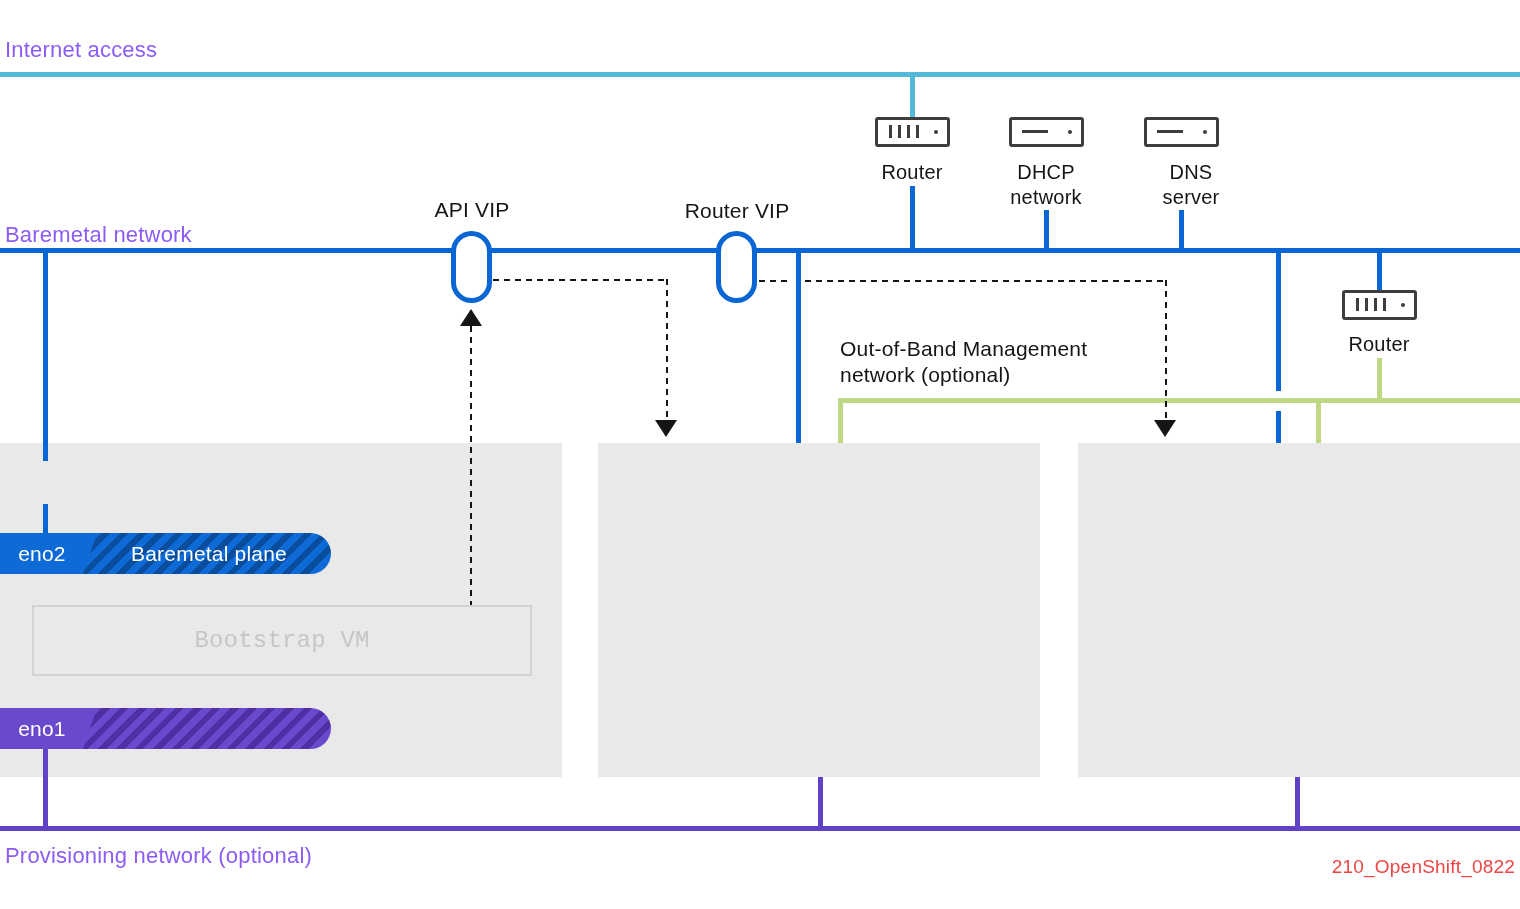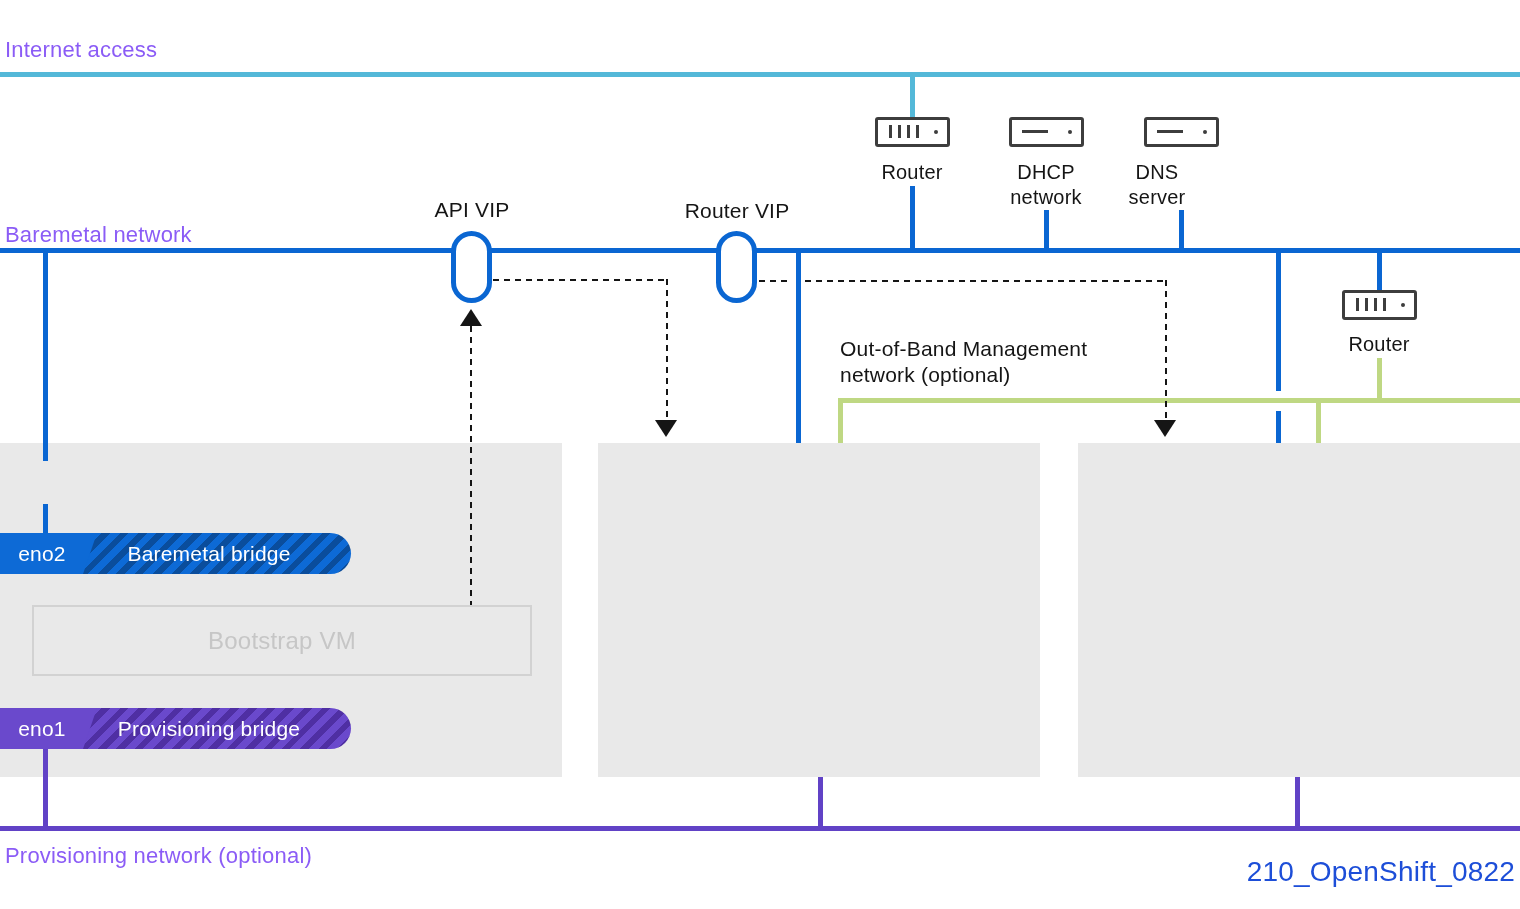--- a/index.html
+++ b/index.html
@@ -26,48 +26,48 @@
   .server-icon .bar{position:absolute;width:3px;height:13px;top:5px;background:#3d3d3d;}
   .server-icon .dash{position:absolute;width:26px;height:3px;top:10px;left:10px;background:#3d3d3d;}
   .server-icon .dot{position:absolute;width:4px;height:4px;border-radius:50%;top:10px;left:56px;background:#3d3d3d;}
   
   .vip-oval{position:absolute;width:41px;height:72px;box-sizing:border-box;border:5px solid #0a66d2;
             border-radius:21px;background:#ffffff;z-index:3;}
   
   .node-box{position:absolute;background:#e9e9e9;z-index:1;}
   .node-title{position:absolute;font-size:23px;font-weight:700;color:#151515;white-space:pre-wrap;}
   
-  .pill{position:absolute;width:331px;height:41px;border-radius:0 21px 21px 0;overflow:hidden;z-index:4;padding-left:20px;}
+  .pill{position:absolute;width:331px;height:41px;border-radius:0 21px 21px 0;overflow:hidden;z-index:4;}
   .pill.blue{background:repeating-linear-gradient(135deg,#0d6ad6 0 7px,#0a4d9c 7px 13px);}
   .pill.purple{background:repeating-linear-gradient(135deg,#6a49cc 0 7px,#4f2fa3 7px 13px);}
   .pill .solid{position:absolute;left:0;top:0;width:97px;height:41px;
                clip-path:polygon(0 0,100% 0,calc(100% - 14px) 100%,0 100%);}
   .pill.blue .solid{background:#0d6ad6;}
   .pill.purple .solid{background:#6a49cc;}
   .pill .port{position:absolute;left:0;top:0;width:84px;height:41px;line-height:41px;text-align:center;
               color:#ffffff;font-size:21px;font-weight:500;}
   .pill .bridge{position:absolute;left:97px;top:0;width:224px;height:41px;line-height:41px;text-align:center;
               color:#ffffff;font-size:21px;font-weight:500;}
   
   .bootstrap{position:absolute;left:32px;top:605px;width:500px;height:71px;box-sizing:border-box;
              border:2px solid #d2d2d2;z-index:2;}
   .bootstrap span{display:block;width:100%;height:67px;line-height:67px;text-align:center;
-             color:#c6c6c6;font-size:24px;font-weight:500;}
+             color:#c6c6c6;font-size:24px;font-weight:500;font-family:Liberation Mono, monospace;}
   
   .dash-h{position:absolute;height:2px;z-index:5;
           background:repeating-linear-gradient(to right,#151515 0 6px,transparent 6px 11px);}
   .dash-v{position:absolute;width:2px;z-index:5;
           background:repeating-linear-gradient(to bottom,#151515 0 6px,transparent 6px 11px);}
   .arrow-up{position:absolute;width:0;height:0;z-index:6;
             border-left:11px solid transparent;border-right:11px solid transparent;
             border-bottom:17px solid #151515;}
   .arrow-down{position:absolute;width:0;height:0;z-index:6;
             border-left:11px solid transparent;border-right:11px solid transparent;
             border-top:17px solid #151515;}
-  .watermark{position:absolute;right:5px;top:856px;font-size:28px;color:#1d4ed8;font-weight:500;}
+  .watermark{position:absolute;right:5px;top:856px;font-size:19px;color:#ef4444;font-weight:500;}
   .lz{z-index:2;}
 </style>
 </head>
 <body>
 
 <div id="canvas">
 
   <div class="node-box" style="left:0;top:443px;width:562px;height:334px;"></div>
   <div class="node-box" style="left:598px;top:443px;width:442px;height:334px;"></div>
   <div class="node-box" style="left:1078px;top:443px;width:442px;height:334px;"></div>
@@ -108,21 +108,21 @@
     <span class="dot"></span>
   </div>
   <div class="devlabel" style="left:991px;top:160px;">DHCP
 network</div>
   <div class="vline c-blue" style="left:1044px;top:210px;height:39px;"></div>
 
   <div class="server-icon" style="left:1144px;top:117px;">
     <span class="dash"></span>
     <span class="dot"></span>
   </div>
-  <div class="devlabel" style="left:1102px;top:160px;">DNS
+  <div class="devlabel" style="left:1136px;top:160px;">DNS
 server</div>
   <div class="vline c-blue" style="left:1179px;top:210px;height:39px;"></div>
 
   <div class="vline c-blue" style="left:1377px;top:253px;height:37px;"></div>
   <div class="server-icon" style="left:1342px;top:290px;">
     <span class="bar" style="left:11px;"></span>
     <span class="bar" style="left:20px;"></span>
     <span class="bar" style="left:29px;"></span>
     <span class="bar" style="left:38px;"></span>
     <span class="dot"></span>
@@ -140,31 +140,30 @@
   <div class="vline c-purple lz" style="left:1295px;top:777px;height:50px;"></div>
 
   <div class="viplabel" style="left:402px;top:198px;">API VIP</div>
   <div class="vip-oval" style="left:451px;top:231px;"></div>
   <div class="viplabel" style="left:667px;top:199px;">Router VIP</div>
   <div class="vip-oval" style="left:716px;top:231px;"></div>
 
   <div class="pill blue" style="left:0;top:533px;">
     <span class="solid"></span>
     <span class="port">eno2</span>
-    <span class="bridge">Baremetal bridge</span>
+    <span class="bridge">Baremetal plane</span>
   </div>
 
   <div class="bootstrap">
     <span>Bootstrap VM</span>
   </div>
 
   <div class="pill purple" style="left:0;top:708px;">
     <span class="solid"></span>
     <span class="port">eno1</span>
-    <span class="bridge">Provisioning bridge</span>
   </div>
 
   <div class="arrow-up" style="left:460px;top:309px;"></div>
   <div class="dash-v" style="left:470px;top:326px;height:279px;"></div>
 
   <div class="dash-h" style="left:493px;top:279px;width:174px;"></div>
   <div class="dash-v" style="left:666px;top:279px;height:141px;"></div>
   <div class="arrow-down" style="left:655px;top:420px;"></div>
 
   <div class="dash-h" style="left:759px;top:280px;width:33px;"></div>

